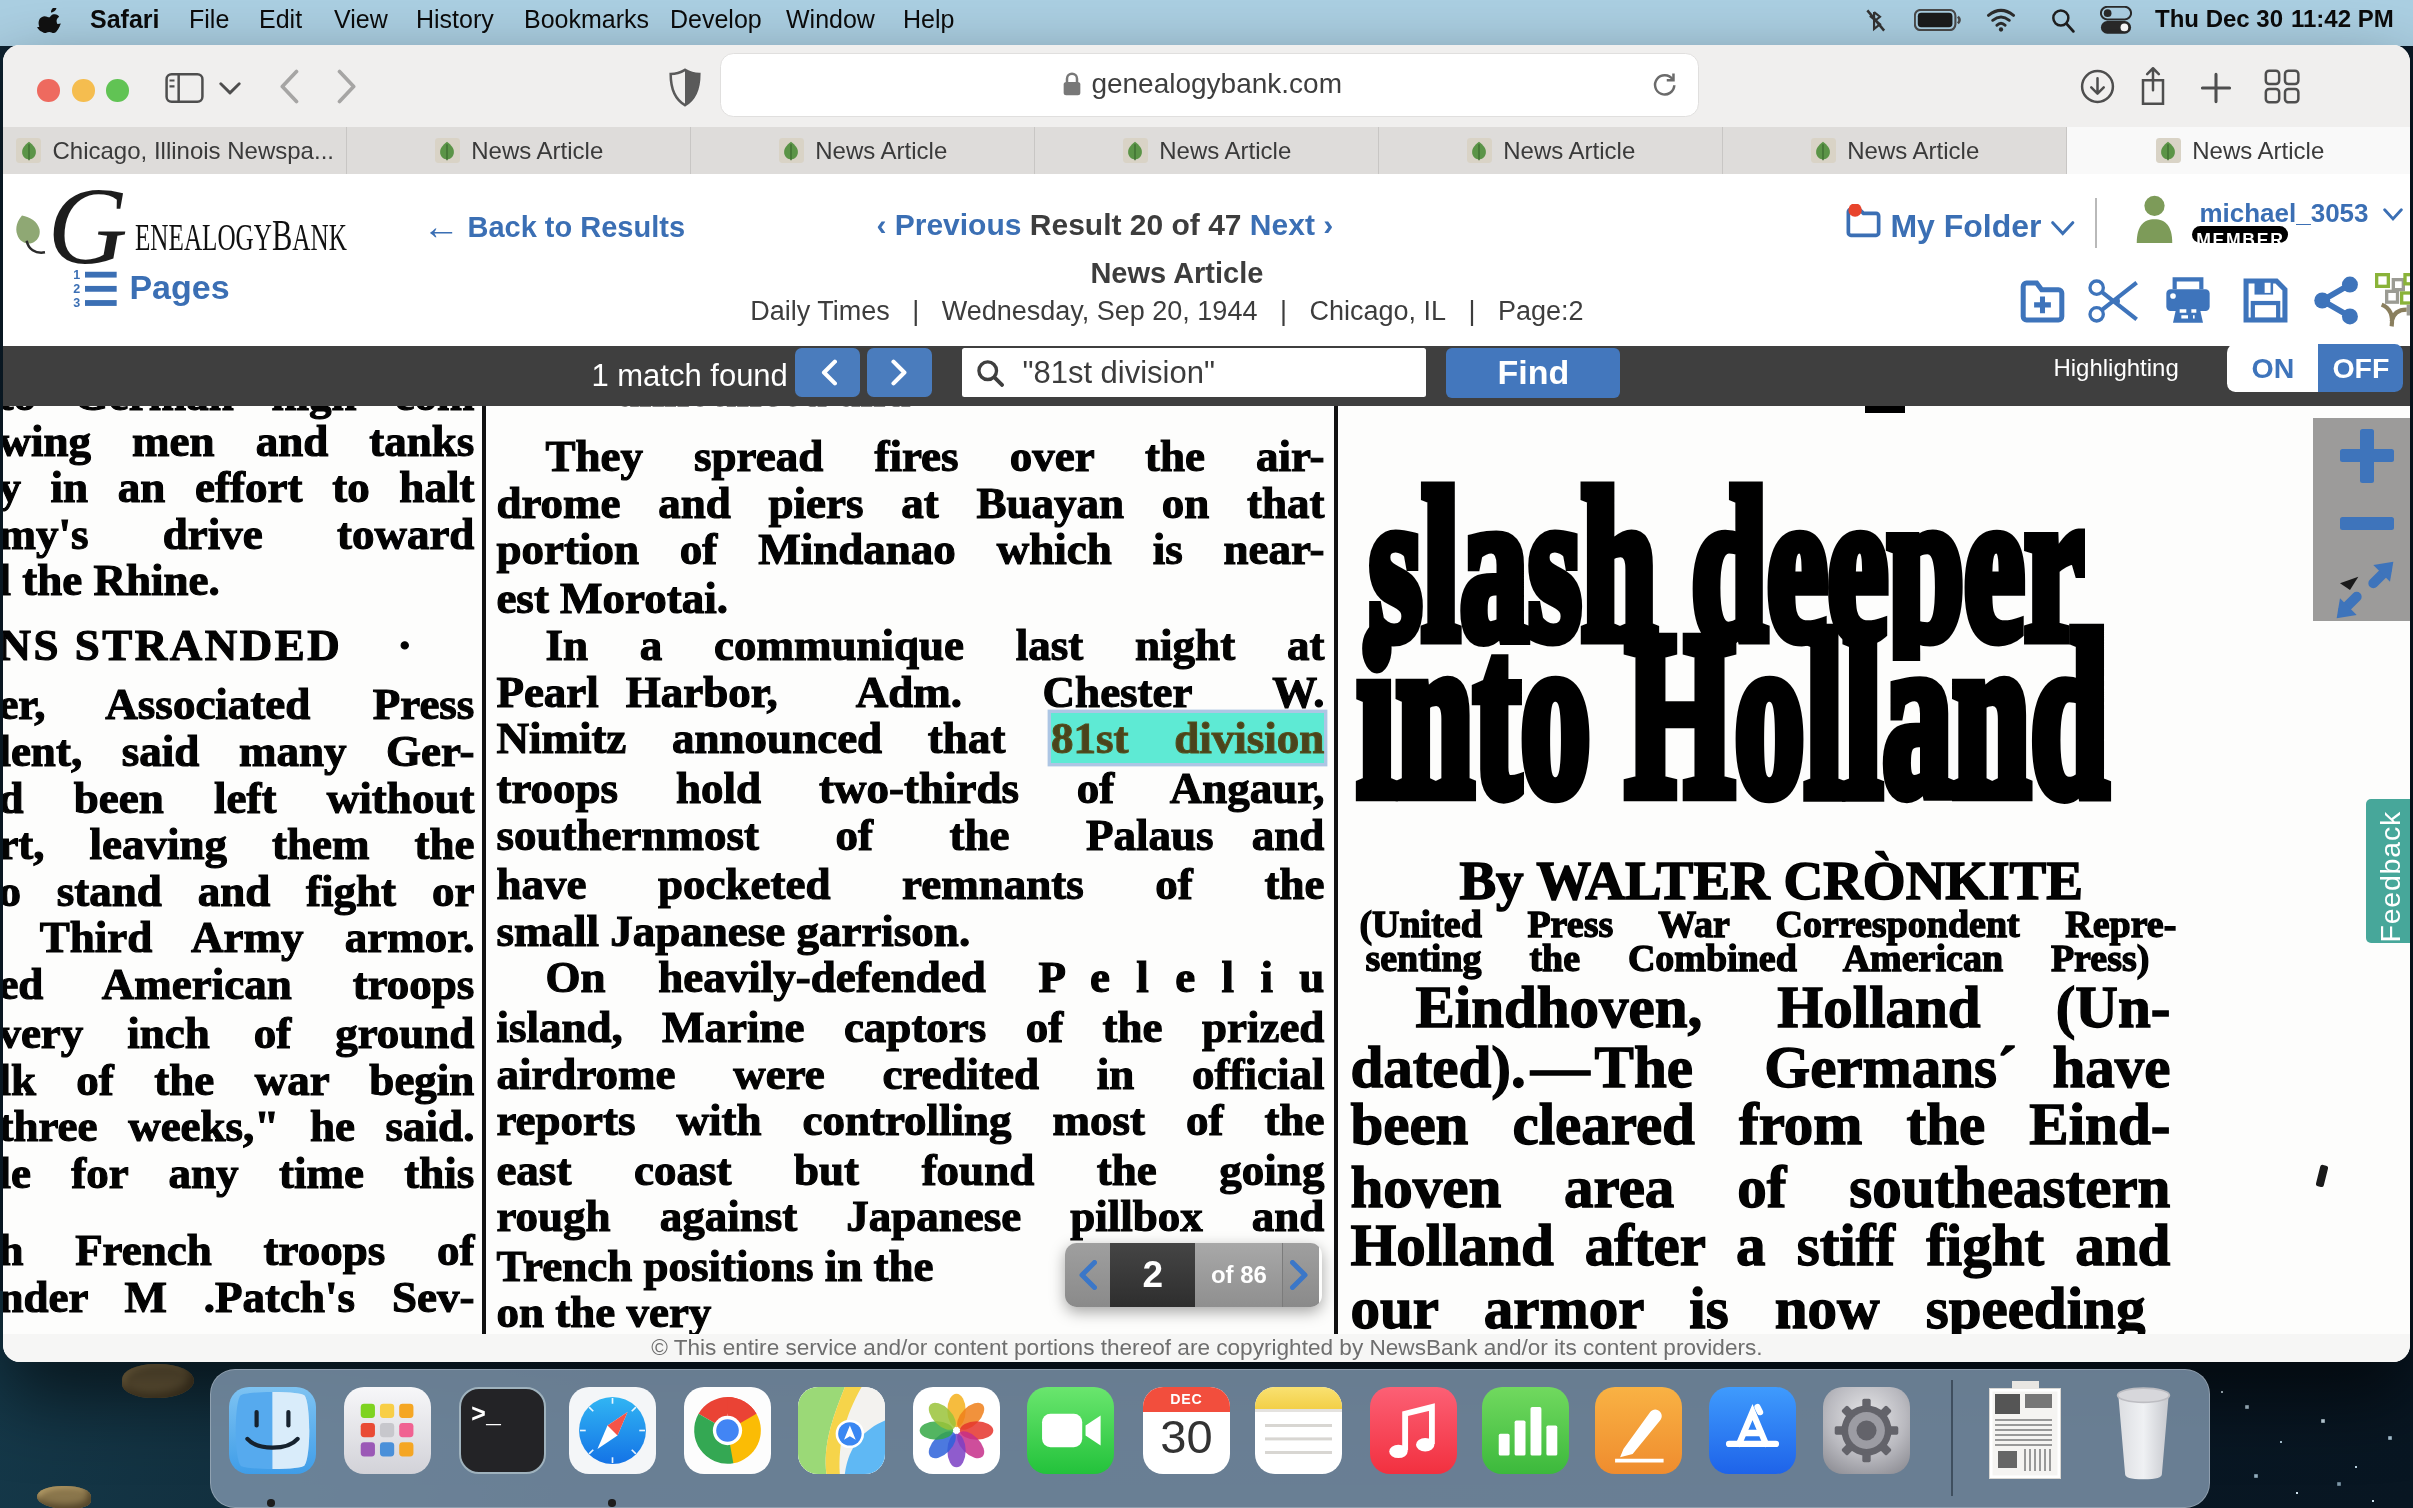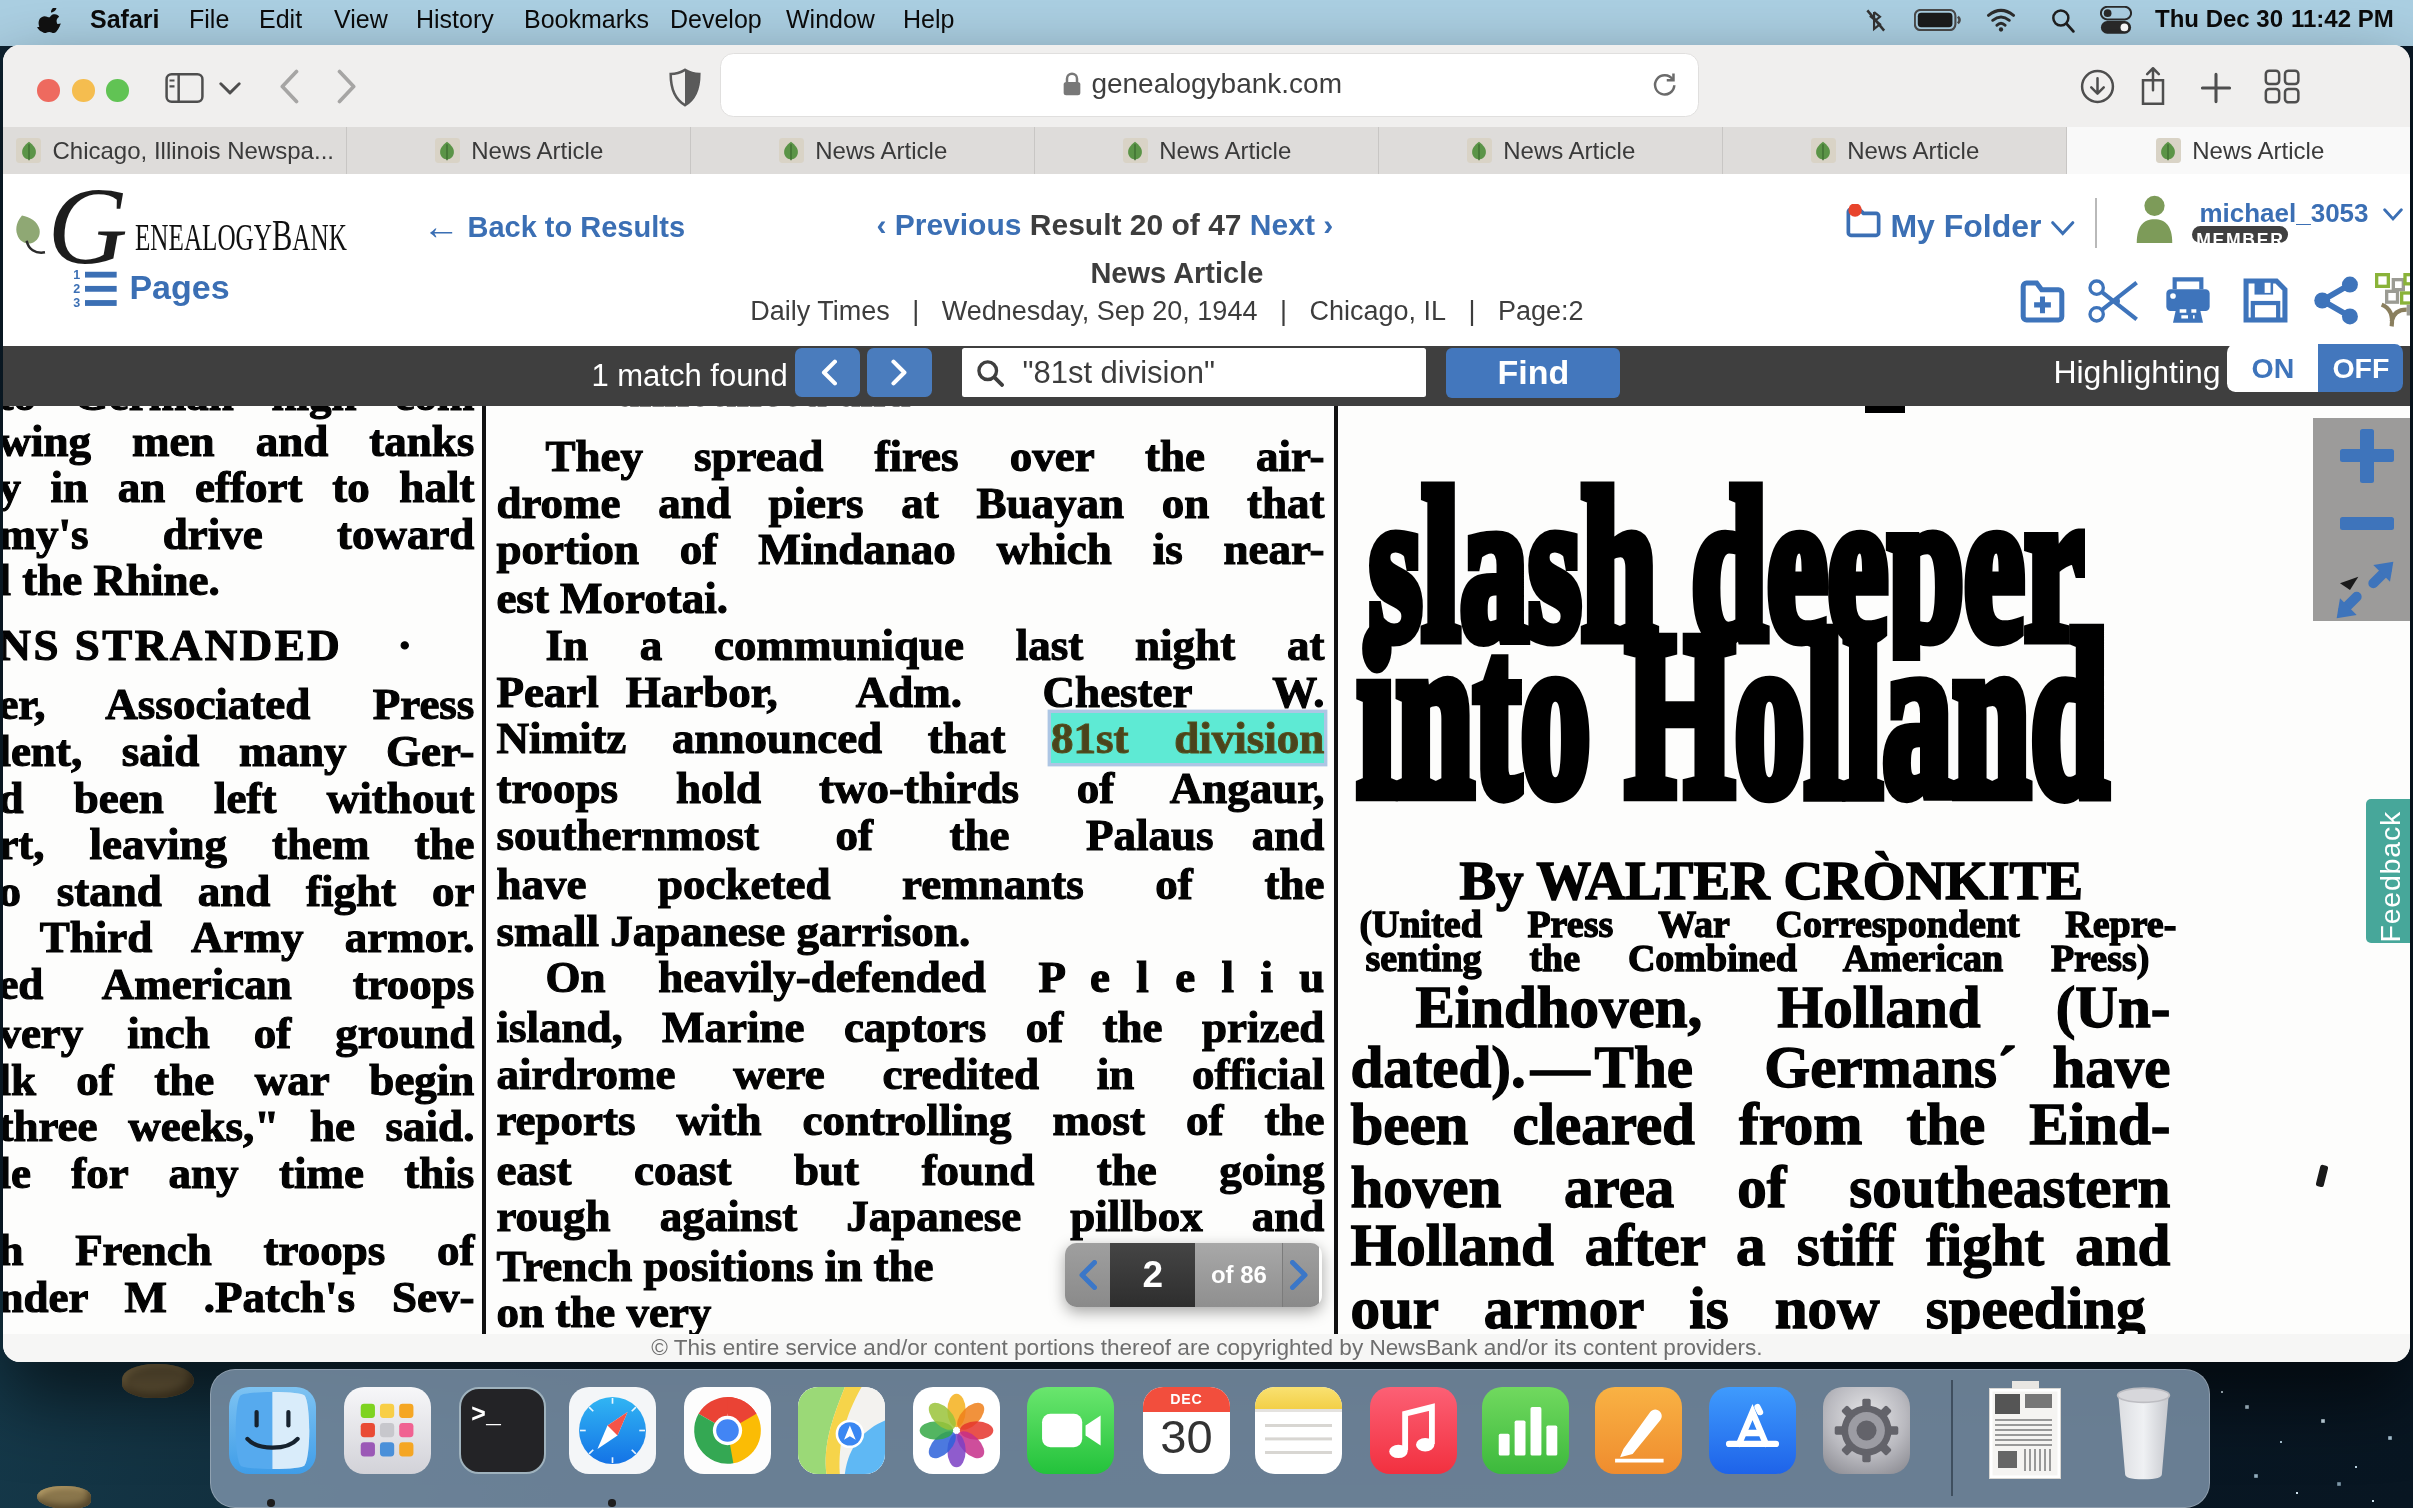--- a/index.html
+++ b/index.html
@@ -232,21 +232,21 @@
         </svg>
     <div class="abs" style="left:2092px;top:23.5px;width:1.7px;height:50px;background:#b9b9b9;"></div>
     <svg class="abs" style="left:2132px;top:20px" width="39" height="49" viewBox="0 0 46 58">
           <circle cx="23" cy="14" r="12" fill="#7d9b59"></circle>
           <path d="M2 58 C2 38 10 30 23 30 C36 30 44 38 44 58 Z" fill="#7d9b59"></path>
         </svg>
     <div class="abs blue" style="left:2196px;top:23.5px;font-size:26px;font-weight:700;">michael_3053</div>
     <svg class="abs" style="left:2380px;top:34px" width="20px" height="13.4" viewBox="0 0 24 16">
           <path d="M2 2 L12 13 L22 2" fill="none" stroke="#3b6fb4" stroke-width="3.4" stroke-linecap="round"></path>
         </svg>
-    <div class="abs" style="left:2189px;top:52px;width:96px;height:17px;background:#404040;border-radius:9px;color:#fff;font-size:17.6px;font-weight:700;letter-spacing:1.7px;text-align:center;line-height:28.5px;">MEMBER</div>
+    <div class="abs" style="left:2189px;top:52px;width:96px;height:17px;background:#000000;border-radius:9px;color:#fff;font-size:17.6px;font-weight:700;letter-spacing:1.7px;text-align:center;line-height:28.5px;">MEMBER</div>
     <svg class="abs" style="left:2015px;top:104px" width="49" height="47" viewBox="0 0 58 56">
           <path d="M6 12 V46 a4 4 0 0 0 4 4 H48 a4 4 0 0 0 4-4 V18 a4 4 0 0 0-4-4 H28 l-6-8 H10 a4 4 0 0 0-4 4Z" fill="none" stroke="#3e74bb" stroke-width="6"></path>
           <path d="M29 22 V42 M19 32 H39" stroke="#3e74bb" stroke-width="6"></path>
         </svg>
     <svg class="abs" style="left:2085px;top:102px" width="54" height="50" viewBox="0 0 64 60">
           <g fill="none" stroke="#3e74bb" stroke-width="4">
             <circle cx="10" cy="14" r="8"></circle>
             <circle cx="10" cy="46" r="8"></circle>
             <path d="M16 19 L58 52 M16 41 L58 8" stroke-width="5"></path>
           </g>
@@ -292,21 +292,21 @@
             <path d="M3 3 L16 16 L3 29" fill="none" stroke="#fff" stroke-width="5" stroke-linecap="round" stroke-linejoin="round"></path>
           </svg></div>
     <div class="abs" style="left:959px;top:1.7px;width:464px;height:49px;background:#fff;border-radius:2.5px;">
       <svg class="abs" style="left:13.4px;top:11px" width="28.5" height="28.5" viewBox="0 0 34 34">
             <circle cx="14" cy="14" r="10.5" fill="none" stroke="#3f3f3f" stroke-width="4"></circle>
             <path d="M22 22 L31 31" stroke="#3f3f3f" stroke-width="4.6" stroke-linecap="round"></path>
           </svg>
       <span class="abs" style="left:60px;top:7.5px;color:#3c3c3c;font-size:31px;">"81st division"</span>
     </div>
     <div class="abs" style="left:1443px;top:1.7px;width:174px;height:50px;background:#4377bd;border-radius:5.9px;text-align:center;font-size:34px;font-weight:700;line-height:49px;">Find</div>
-    <div class="abs" style="left:2050px;top:8.4px;font-size:32px;">Highlighting</div>
+    <div class="abs" style="left:2050px;top:8.4px;font-size:24px;">Highlighting</div>
     <div class="abs" style="left:2224px;top:-1.7px;width:176px;height:48px;border-radius:8.4px;overflow:hidden;display:flex;">
       <div style="width:91px;background:#fff;color:#3e74bb;font-size:28.5px;font-weight:700;text-align:center;line-height:48px;">ON</div>
       <div style="width:85px;background:#4377bd;color:#fff;font-size:28.5px;font-weight:700;text-align:center;line-height:48px;">OFF</div>
     </div>
   </div>
   <div id="paper">
     <div class="vrule" style="left:479px;top:0;height:928px;"></div>
     <div class="vrule" style="left:1331px;top:0;height:928px;"></div>
 
     <div class="nl c1" style="left:-5px;top:-35px;width:476px;">to German high com</div>

